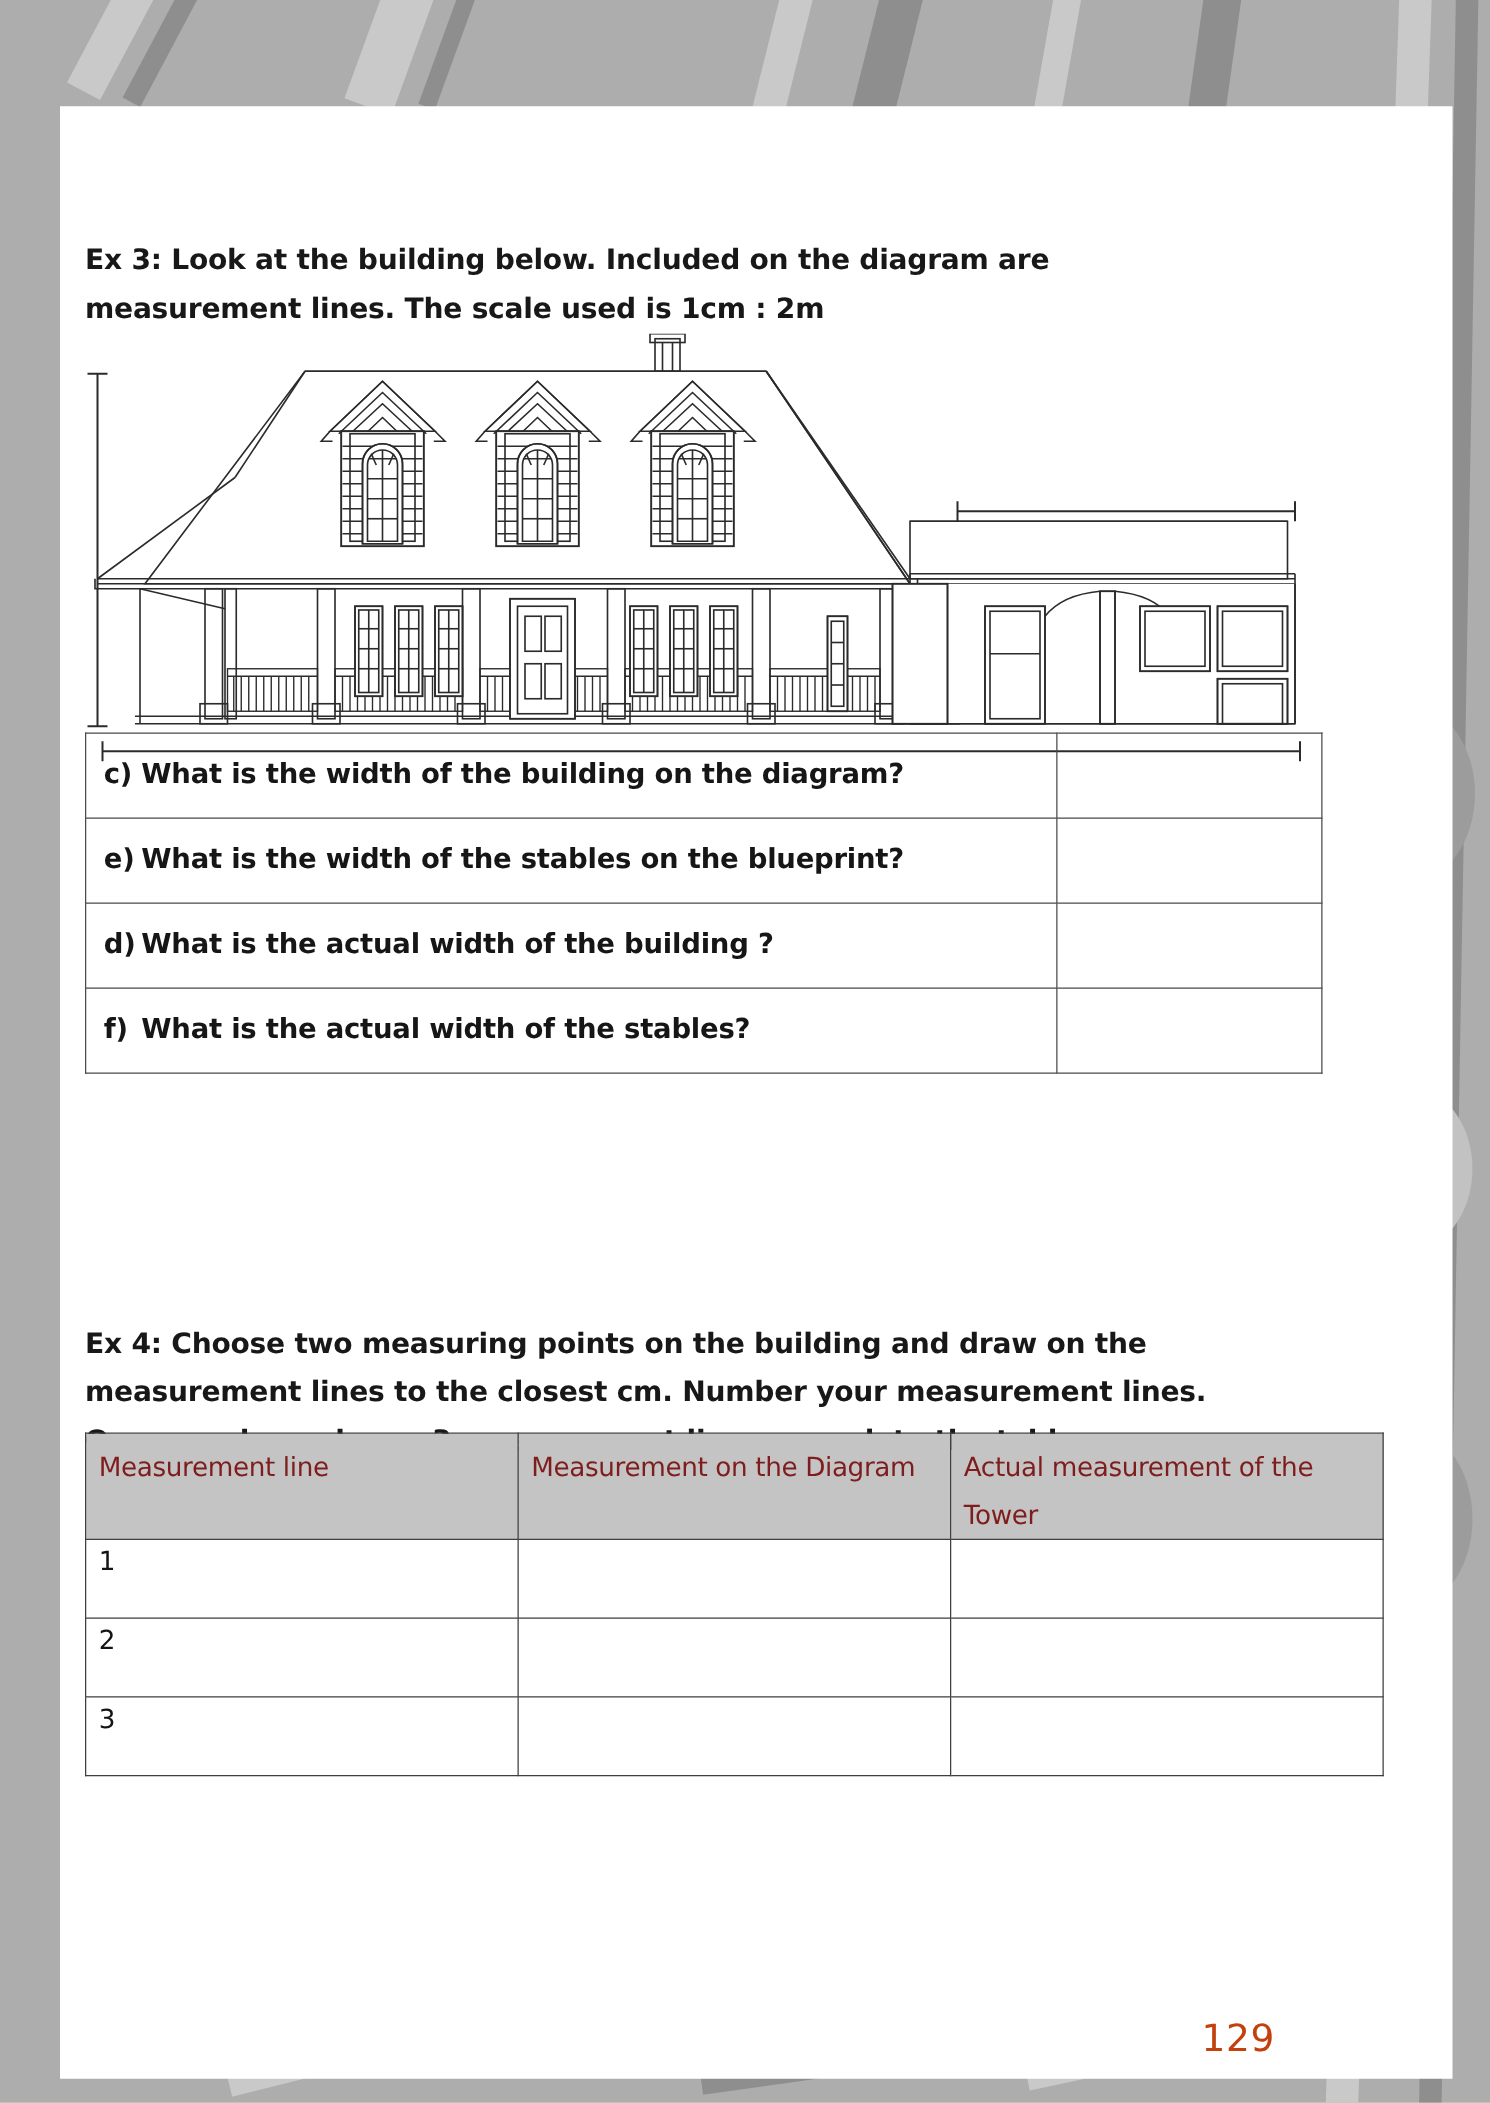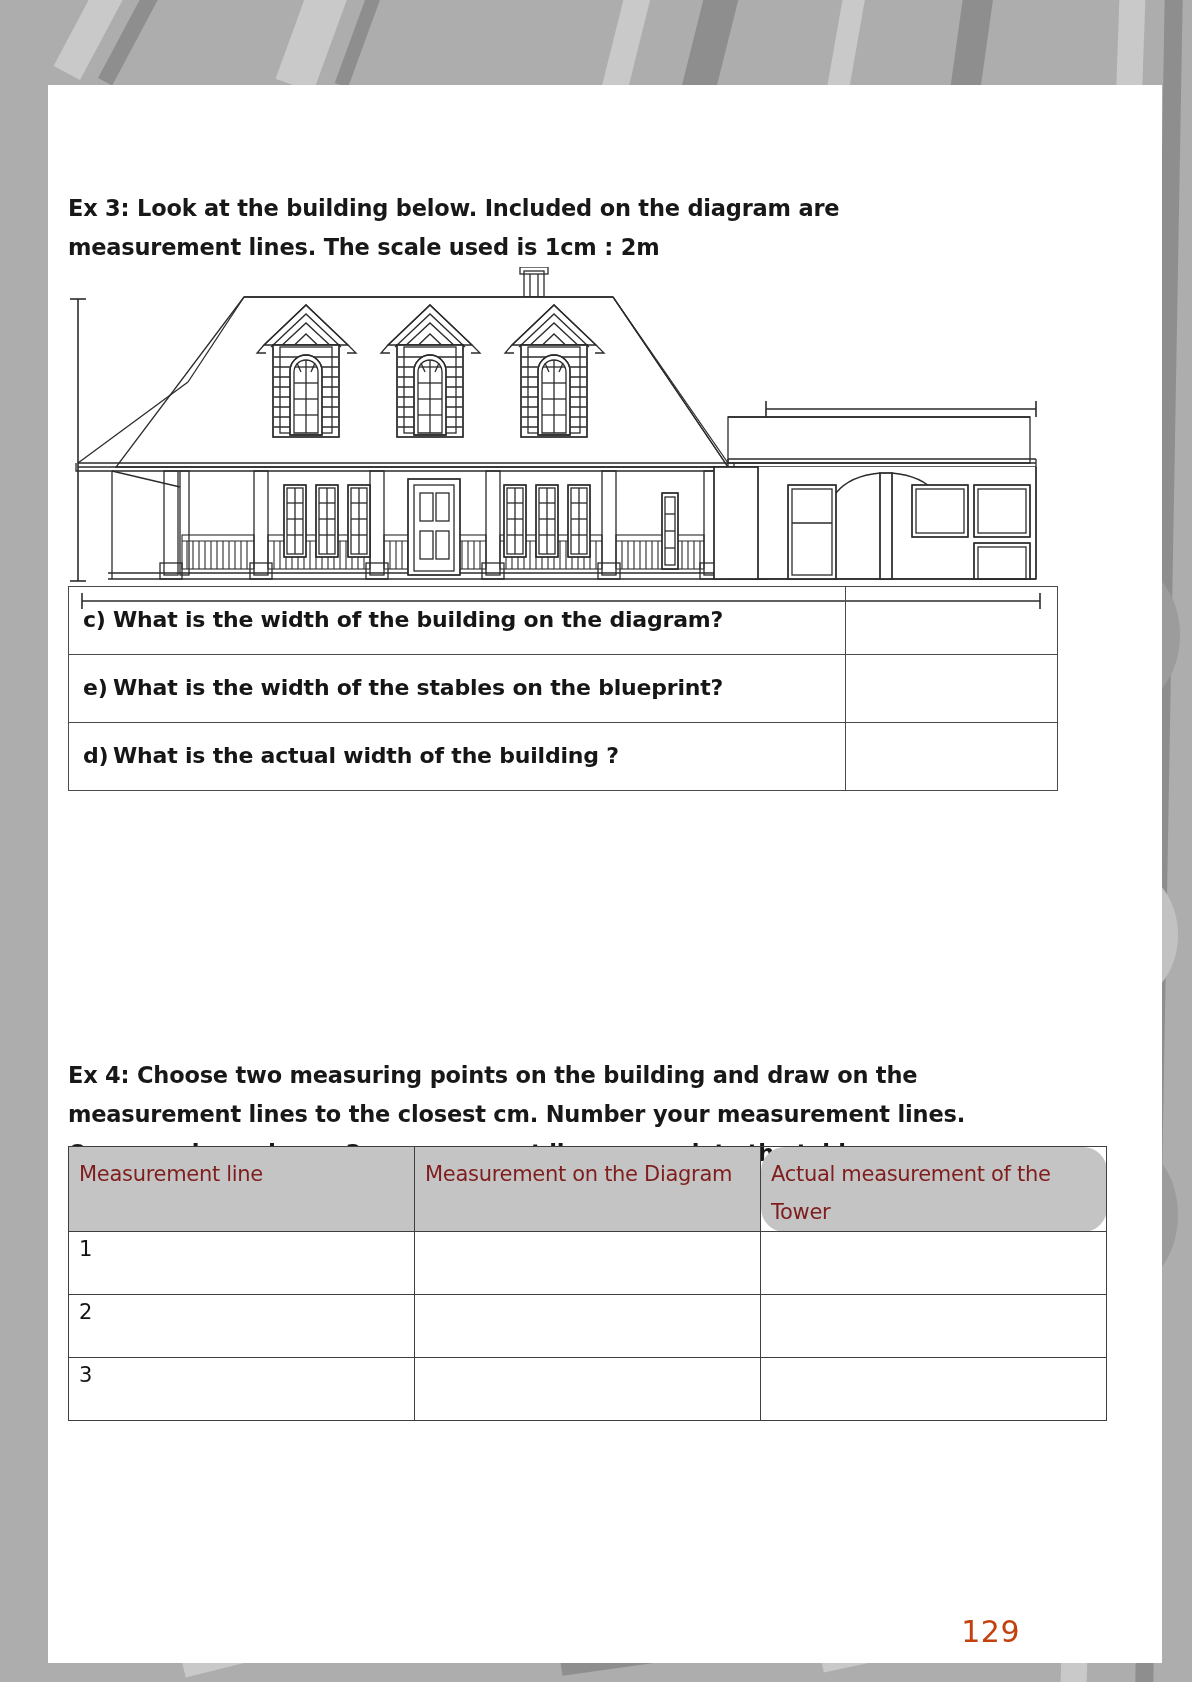--- a/index.html
+++ b/index.html
@@ -147,21 +147,21 @@
     padding: 8px 10px 0 10px;
     font-family: "DejaVu Sans", sans-serif;
     font-size: 21px;
     font-weight: normal;
     line-height: 38px;
     color: #7f1d1d;
     letter-spacing: -0.3px;
   }
   #mtable th.c1 { width: 325px; }
   #mtable th.c2 { width: 325px; }
-  #mtable th.c3 { width: 325px; border-radius: 24px; }
+  #mtable th.c3 { width: 325px; }
   #mtable td {
     height: 57px;
     padding: 5px 10px 0 10px;
     font-family: "DejaVu Sans", sans-serif;
     font-size: 21px;
     font-weight: normal;
     color: #141414;
   }
 
   
@@ -581,20 +581,26 @@
             <span class="lbl">e)</span><span>What is the width of the stables on the blueprint?</span>
           </td>
           <td class="ans"></td>
         </tr>
         <tr>
           <td class="q">
             <span class="lbl">d)</span><span>What is the actual width of the building ?</span>
           </td>
           <td class="ans"></td>
         </tr>
+        <tr>
+          <td class="q">
+            <span class="lbl">f)</span><span>What is the actual width of the stables?</span>
+          </td>
+          <td class="ans"></td>
+        </tr>
       </tbody>
     </table>
 
     <div id="ex4-intro" class="body-text">Ex 4: Choose two measuring points on the building and draw on the measurement lines to the closest cm. Number your measurement lines. Once you have drawn 3 measurement lines, complete the table.</div>
 
     <table id="mtable">
       <thead>
         <tr>
           <th class="c1">Measurement line</th>
           <th class="c2">Measurement on the Diagram</th>

